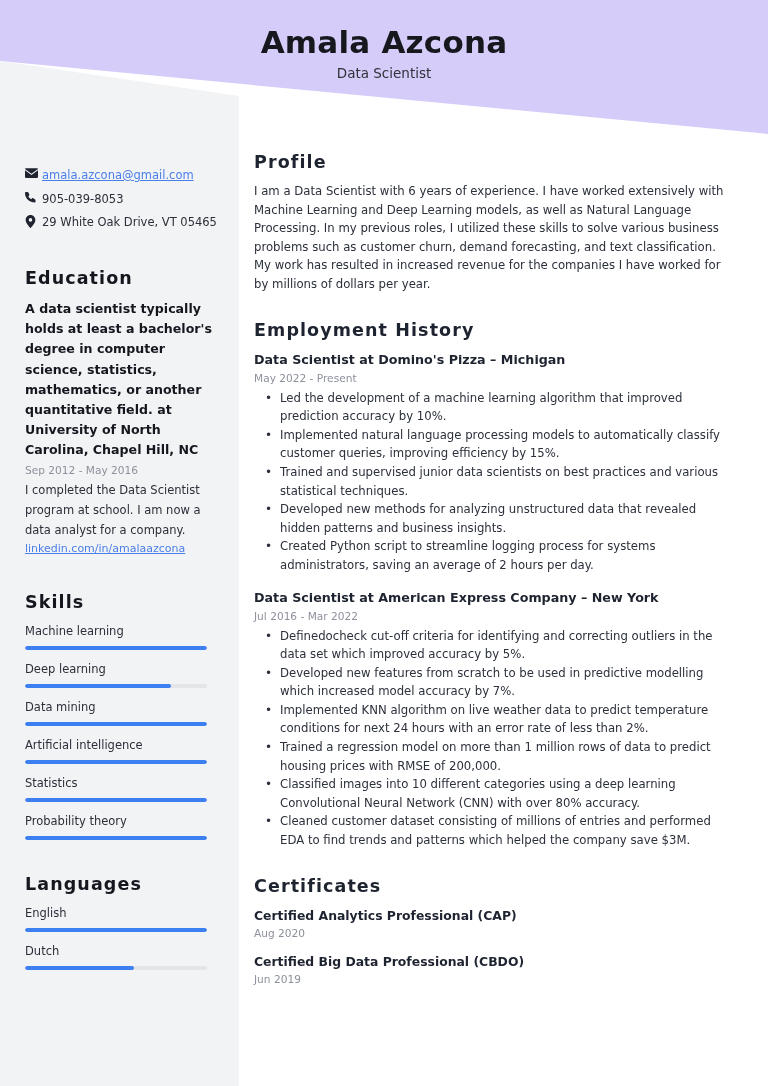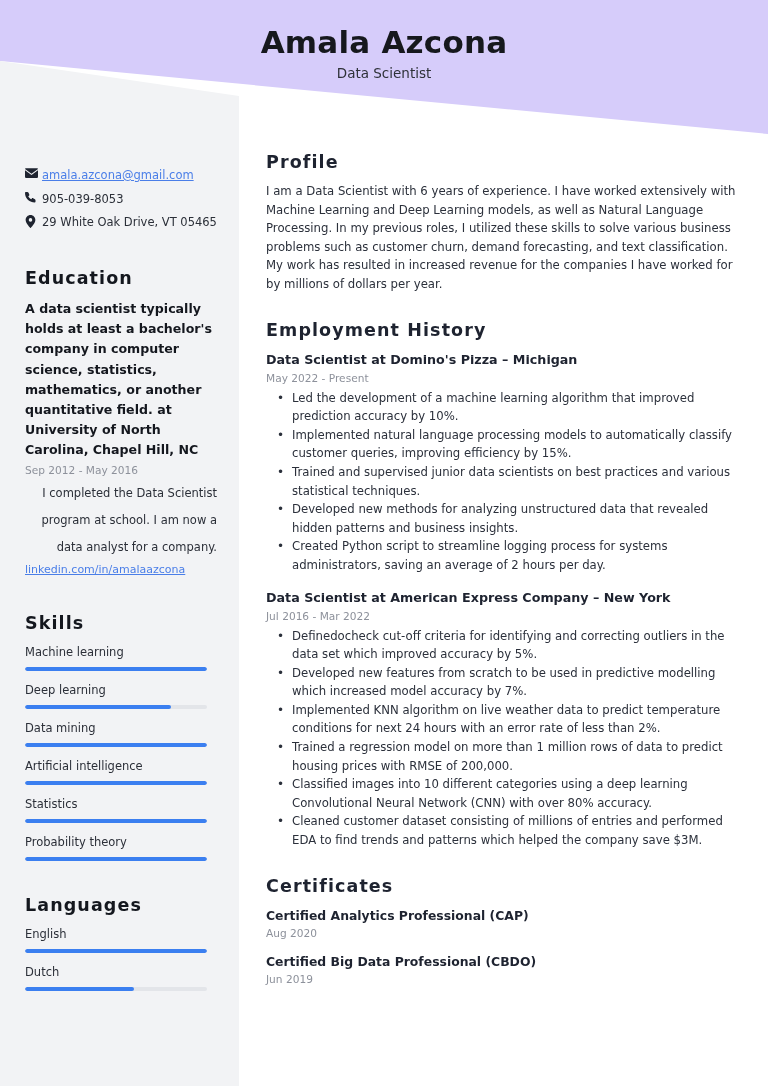--- a/index.html
+++ b/index.html
@@ -103,23 +103,22 @@
   }
   .edu-date {
     font-size:10.6px;
     color:#8d919b;
     line-height:17px;
     margin-top:1px;
   }
   .edu-desc {
     font-size:11.5px;
     color:#2b2f38;
-    line-height:27px;
+    line-height:20px;
     margin-top:1px;
-    text-align:right;
   }
   .link-item {
     font-size:11px;
     color:#4a7ee8;
     text-decoration:underline;
     line-height:18px;
   }
 
   .bar-item { margin-bottom:11px; }
   .bar-label {
@@ -140,21 +139,21 @@
     position:absolute;
     left:0; top:0;
     height:4px;
     background:#3B7FF0;
     border-radius:2px;
   }
 
   
   #main {
     position:absolute;
-    left:266px; top:0;
+    left:254px; top:0;
     width:472px;
     z-index:2;
   }
   .main-heading {
     font-size:17.5px;
     font-weight:bold;
     color:#1e2330;
     letter-spacing:1.1px;
     margin-bottom:10px;
   }
@@ -254,21 +253,21 @@
                 <path fill="currentColor" d="M6 0C2.7 0 0 2.7 0 6c0 4.3 6 10 6 10s6-5.7 6-10c0-3.3-2.7-6-6-6zm0 8.2A2.2 2.2 0 1 1 6 3.8a2.2 2.2 0 0 1 0 4.4z"></path>
               </svg>
           </span>
           <span class="contact-text">29 White Oak Drive, VT 05465</span>
         </div>
 
       </div>
 
       <div>
         <div class="side-heading">Education</div>
-        <div class="edu-title">A data scientist typically holds at least a bachelor's company in computer science, statistics, mathematics, or another quantitative field. at University of North Carolina, Chapel Hill, NC</div>
+        <div class="edu-title">A data scientist typically holds at least a bachelor's degree in computer science, statistics, mathematics, or another quantitative field. at University of North Carolina, Chapel Hill, NC</div>
         <div class="edu-date">Sep 2012 - May 2016</div>
         <div class="edu-desc">I completed the Data Scientist program at school. I am now a data analyst for a company.</div>
       </div>
 
       <div>
         <div class="link-item">linkedin.com/in/amalaazcona</div>
       </div>
 
       <div>
         <div class="side-heading">Skills</div>

